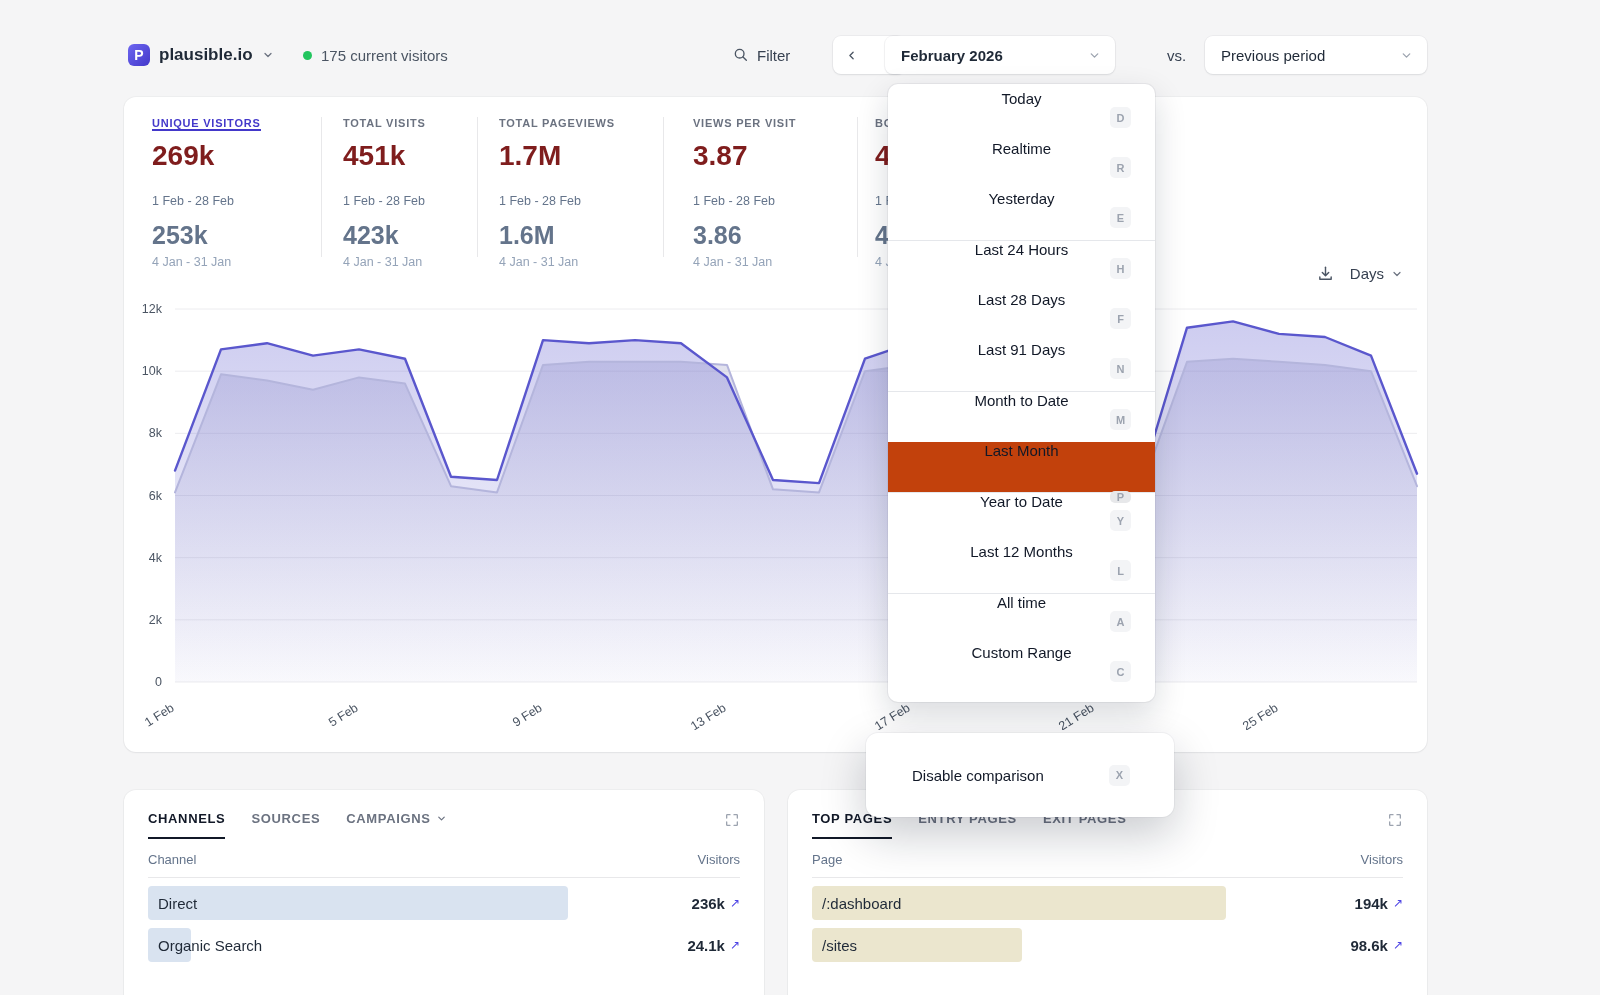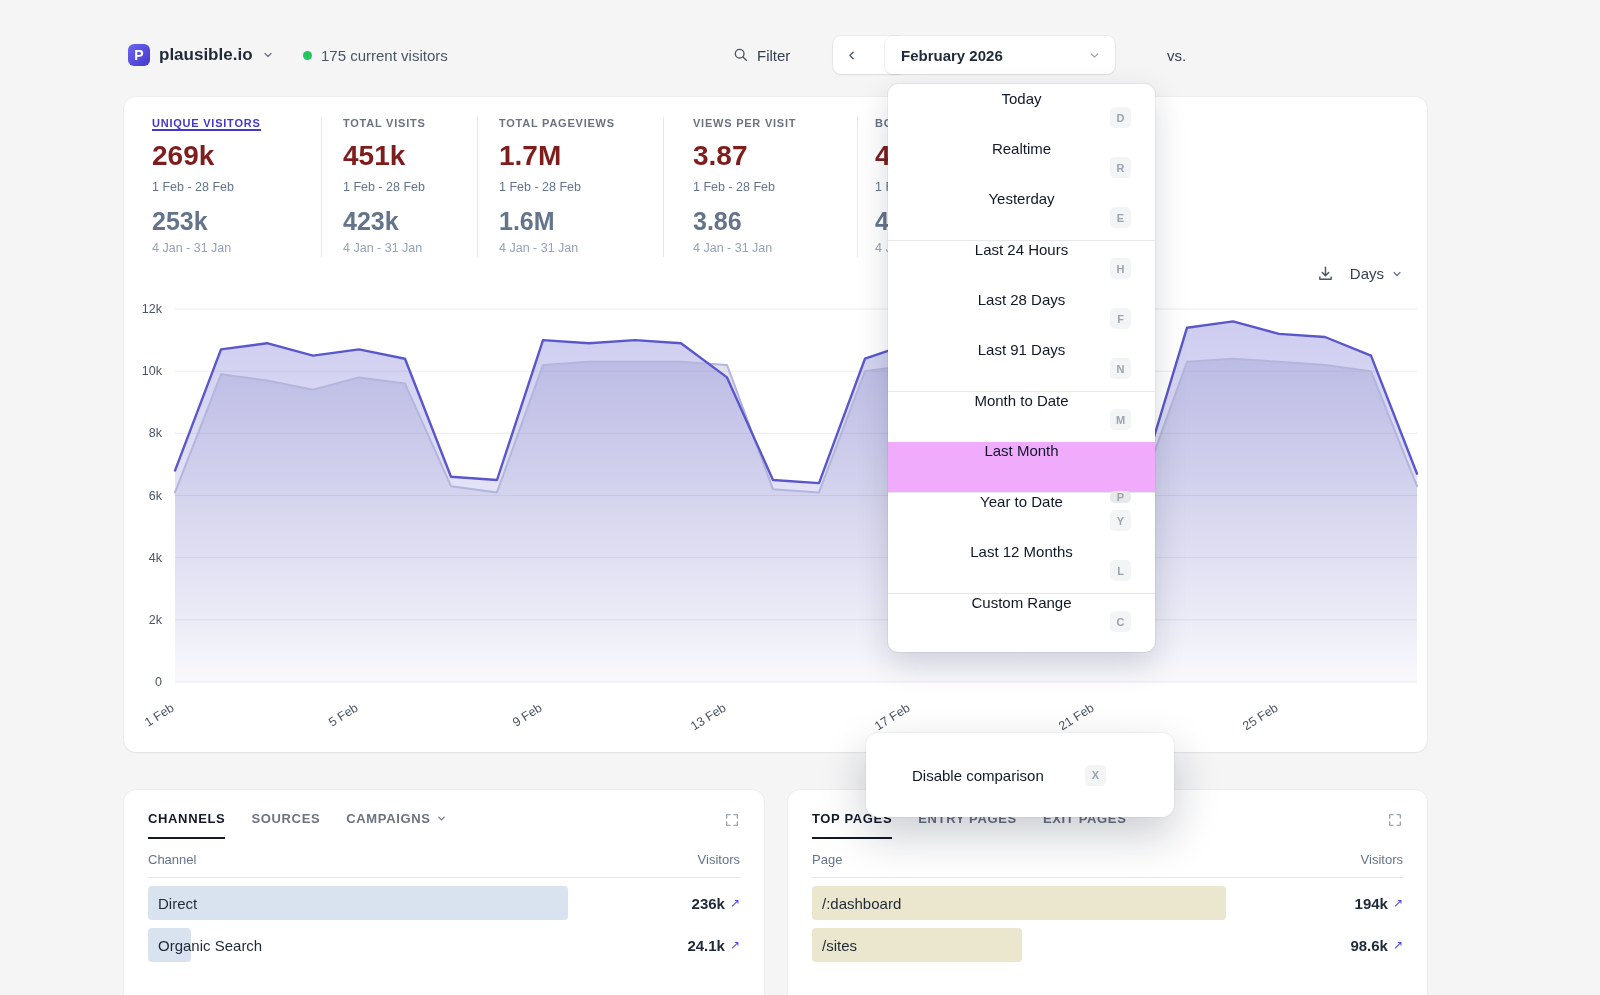--- a/index.html
+++ b/index.html
@@ -22,37 +22,37 @@
   .daterange-btn { position:absolute; left:761px; top:0; width:230px; height:38px; display:flex; align-items:center; justify-content:space-between; padding:0 14px 0 16px; font-size:15px; font-weight:600; color:#1f2937; cursor:pointer; }
   .vs-label { position:absolute; left:1043px; top:0; height:38px; display:flex; align-items:center; font-size:15px; color:#374151; }
   .compare-btn { position:absolute; left:1081px; top:0; width:222px; height:38px; display:flex; align-items:center; justify-content:space-between; padding:0 14px 0 16px; font-size:15px; color:#1f2937; cursor:pointer; }
 
   
   .main-card { position:absolute; left:124px; top:97px; width:1303px; height:655px; background:#fff; border-radius:12px; box-shadow:0 1px 2px rgba(15,23,42,.05), 0 0 0 1px rgba(15,23,42,.03); }
   .stat-cell { position:absolute; top:16px; cursor:pointer; }
   .stat-label { font-size:11px; font-weight:700; letter-spacing:.07em; color:#6b7280; display:inline-block; padding-bottom:0; border-bottom:2px solid transparent; white-space:nowrap; }
   .stat-label.active { color:#4338ca; border-color:#4338ca; }
   .stat-value { font-size:28px; font-weight:700; color:#7f1d1d; margin-top:9px; }
-  .stat-period { font-size:12.5px; color:#64748b; margin-top:8px; white-space:nowrap; }
+  .stat-period { font-size:12.5px; color:#64748b; margin-top:22px; white-space:nowrap; }
   .stat-compare-value { font-size:25px; font-weight:700; color:#64748b; margin-top:13px; }
   .stat-compare-period { font-size:12.5px; color:#94a3b8; margin-top:5px; white-space:nowrap; }
   .stat-divider { position:absolute; top:20px; height:140px; width:1px; background:#e8e8ea; }
   .chart-controls { position:absolute; top:168px; right:24px; display:flex; align-items:center; gap:16px; }
   .interval-select { display:flex; align-items:center; gap:7px; font-size:15px; color:#374151; cursor:pointer; }
   .chart-svg { position:absolute; left:6px; top:203px; }
 
   
   .date-menu { position:absolute; left:888px; top:84px; width:267px; background:#fff; border-radius:10px; box-shadow:0 12px 32px rgba(15,23,42,.16), 0 0 0 1px rgba(15,23,42,.05); padding:6px 0 8px; z-index:50; }
   .menu-item { height:50px; display:flex; align-items:center; padding:0 24px; font-size:15px; color:#111827; cursor:pointer;flex-direction:column; }
-  .menu-item.highlighted { background:#f0abfc;gap:32px; }
+  .menu-item.highlighted { background:#c2410c;gap:32px; }
   .menu-item-label { font-weight:500; }
   .shortcut-badge { margin-left:auto; width:21px; height:21px; border-radius:5px; background:#f3f4f6; color:#9ca3af; font-size:11px; font-weight:600; display:flex; align-items:center; justify-content:center; }
   .menu-item.highlighted .shortcut-badge { background:#e7e8ea; }
   .menu-divider { height:1px; background:#e5e7eb; }
-  .comparison-popup { position:absolute; left:866px; top:733px; width:308px; height:84px; background:#fff; border-radius:12px; box-shadow:0 18px 45px rgba(15,23,42,.22), 0 0 0 1px rgba(15,23,42,.04); display:flex; align-items:center; padding:0 68px 0 46px; font-size:15px; color:#111827; z-index:51; cursor:pointer; }
+  .comparison-popup { position:absolute; left:866px; top:733px; width:308px; height:84px; background:#fff; border-radius:12px; box-shadow:0 18px 45px rgba(15,23,42,.22), 0 0 0 1px rgba(15,23,42,.04); display:flex; align-items:center; padding:0 44px 0 46px; font-size:15px; color:#111827; z-index:51; cursor:pointer; }
 
   
   .panel { position:absolute; top:790px; height:240px; background:#fff; border-radius:12px; box-shadow:0 1px 2px rgba(15,23,42,.05), 0 0 0 1px rgba(15,23,42,.03); padding:21px 24px; }
   .panel-tabs { display:flex; align-items:flex-start; gap:26px; }
   .tab { font-size:13px; font-weight:700; letter-spacing:.05em; color:#6b7280; padding-bottom:11px; display:flex; align-items:center; gap:5px; border-bottom:2px solid transparent; cursor:pointer; white-space:nowrap; }
   .tab.active { color:#111827; border-color:#111827; }
   .expand-btn { margin-left:auto; cursor:pointer; margin-top:1px; }
   .panel-cols { display:flex; justify-content:space-between; font-size:13px; color:#64748b; margin-top:13px; padding-bottom:10px; border-bottom:1px solid #e8e8ea; }
   .panel-row { position:relative; height:34px; margin-top:8px; display:flex; align-items:center; justify-content:space-between; cursor:pointer; }
   .row-bar { position:absolute; left:0; top:0; bottom:0; border-radius:4px; }
@@ -96,20 +96,26 @@
           </svg>
       </div>
     </div>
     <div class="daterange-btn btn-white">
       <span>February 2026</span>
       <svg width="13" height="13" viewBox="0 0 24 24" fill="none" stroke="#9ca3af" stroke-width="2.4" stroke-linecap="round" stroke-linejoin="round">
           <path d="M6 9l6 6 6-6"></path>
         </svg>
     </div>
     <div class="vs-label">vs.</div>
+    <div class="compare-btn btn-white">
+      <span>Previous period</span>
+      <svg width="13" height="13" viewBox="0 0 24 24" fill="none" stroke="#9ca3af" stroke-width="2.4" stroke-linecap="round" stroke-linejoin="round">
+          <path d="M6 9l6 6 6-6"></path>
+        </svg>
+    </div>
   </div>
 
   <div class="main-card">
     <div id="stats-row">
         <div class="stat-cell" style="left:28px">
       <div class="stat-label active">UNIQUE VISITORS</div>
       <div class="stat-value">269k</div>
       <div class="stat-period">1 Feb - 28 Feb</div>
       <div class="stat-compare-value">253k</div>
       <div class="stat-compare-period">4 Jan - 31 Jan</div>
@@ -238,20 +244,24 @@
       <div class="menu-item">
         <span class="menu-item-label">Year to Date</span>
         <span class="shortcut-badge">Y</span>
       </div>
       <div class="menu-item">
         <span class="menu-item-label">Last 12 Months</span>
         <span class="shortcut-badge">L</span>
       </div>
       <div class="menu-divider"></div>
       <div class="menu-item">
+        <span class="menu-item-label">All time</span>
+        <span class="shortcut-badge">A</span>
+      </div>
+      <div class="menu-item">
         <span class="menu-item-label">Custom Range</span>
         <span class="shortcut-badge">C</span>
       </div>
     </div>
   <div class="comparison-popup">
     <span class="menu-item-label">Disable comparison</span>
     <span class="shortcut-badge">X</span>
   </div>
 
   <div class="panel" id="channels-panel" style="left:124px;width:640px;">

